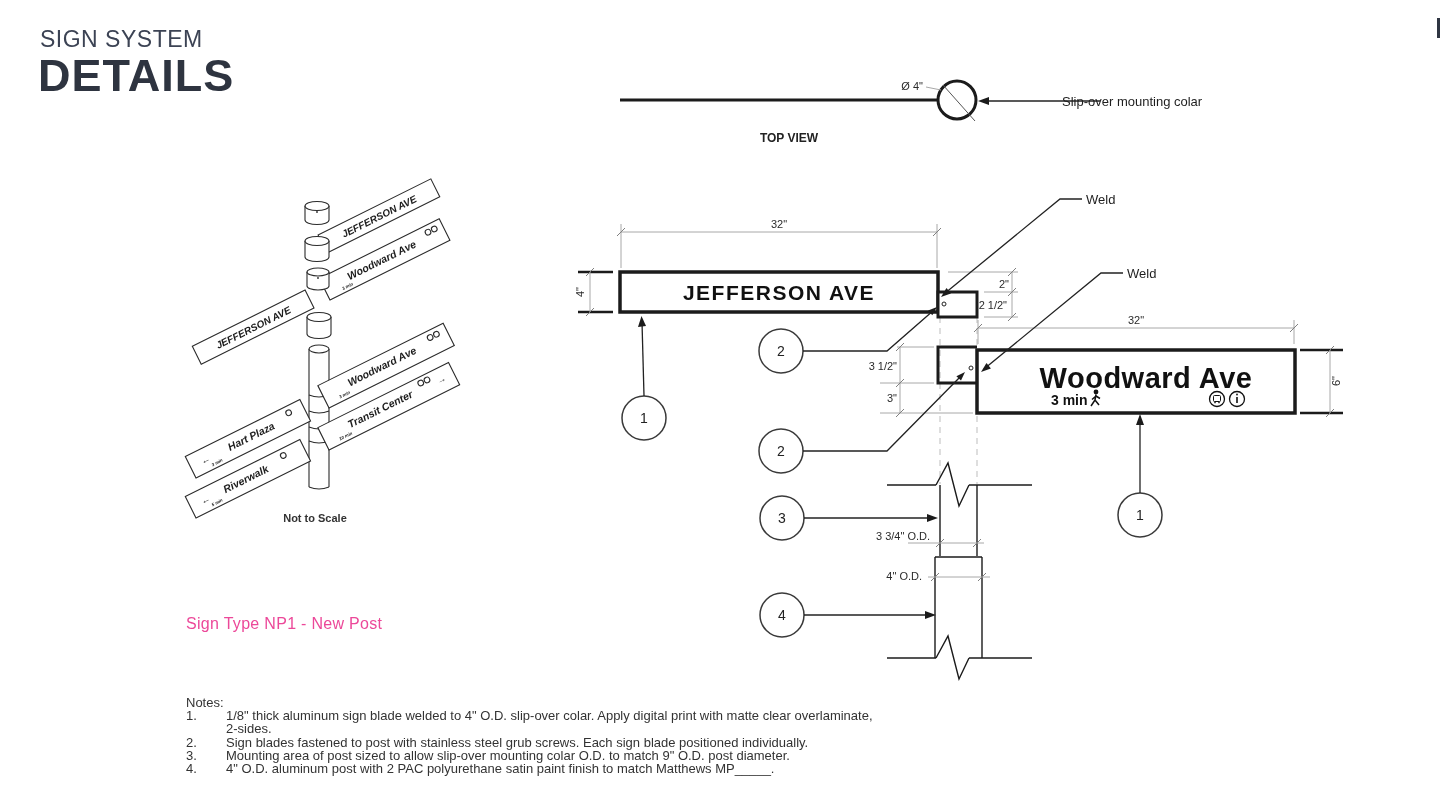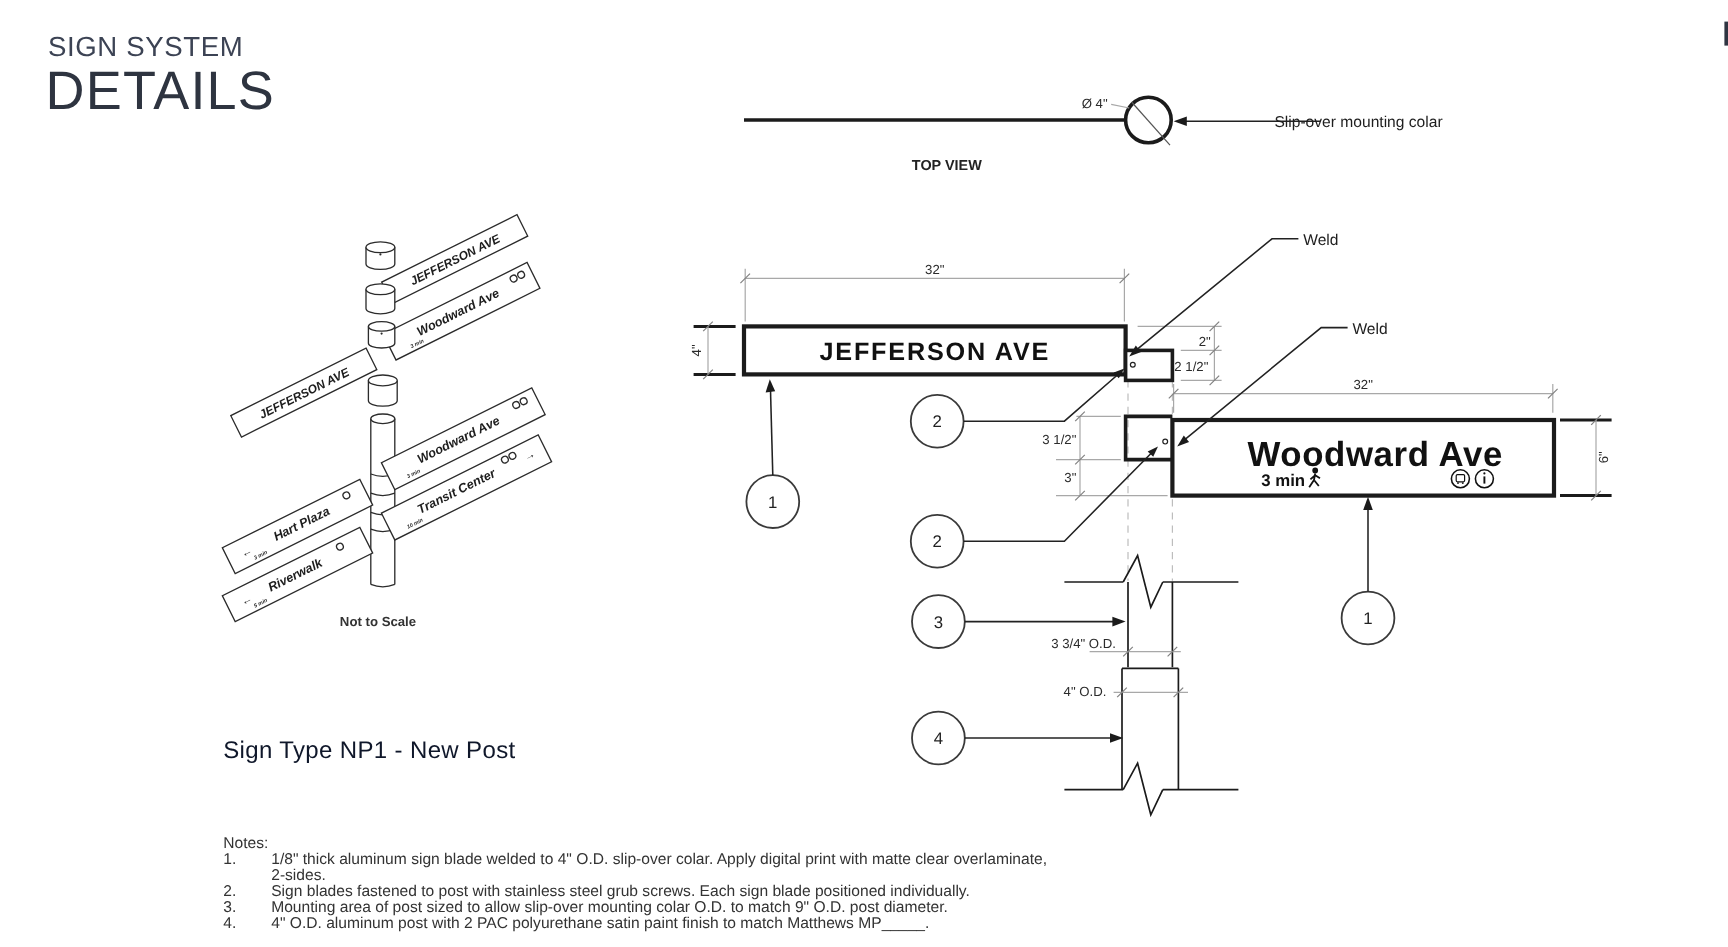--- a/index.html
+++ b/index.html
@@ -3,25 +3,25 @@
 <meta charset="utf-8">
 <style>
   * { margin:0; padding:0; box-sizing:border-box; }
   html,body { width:1440px; height:789px; background:#ffffff; overflow:hidden;
               font-family:"Liberation Sans", sans-serif; }
   .page { position:relative; width:1348px; height:789px; background:#fff; }
 
   
   .eyebrow { position:absolute; left:40px; top:26px; font-size:23px; font-weight:400;
              color:#3c4354; letter-spacing:.5px; }
-  .big-title { position:absolute; left:38px; top:50px; font-size:45px; font-weight:400;
+  .big-title { position:absolute; left:38px; top:50px; font-size:45px; font-weight:700;
                color:#2e3440; letter-spacing:1px; }
 
   
-  .sign-type { position:absolute; left:186px; top:615px; font-size:20px; color:#0f172a;
+  .sign-type { position:absolute; left:186px; top:615px; font-size:16px; color:#ec4899;
                letter-spacing:.3px; }
   .notes { position:absolute; left:186px; top:696px; font-size:13px; color:#333;
            line-height:13.2px; width:700px; }
   .note-row { display:grid; grid-template-columns:40px 1fr; }
 
   .edge-mark { position:absolute; left:1437px; top:18px; width:3px; height:20px; background:#2f3542; }
 
   svg.sheet { position:absolute; left:0; top:0; }
   svg text { font-family:"Liberation Sans", sans-serif; }
 

